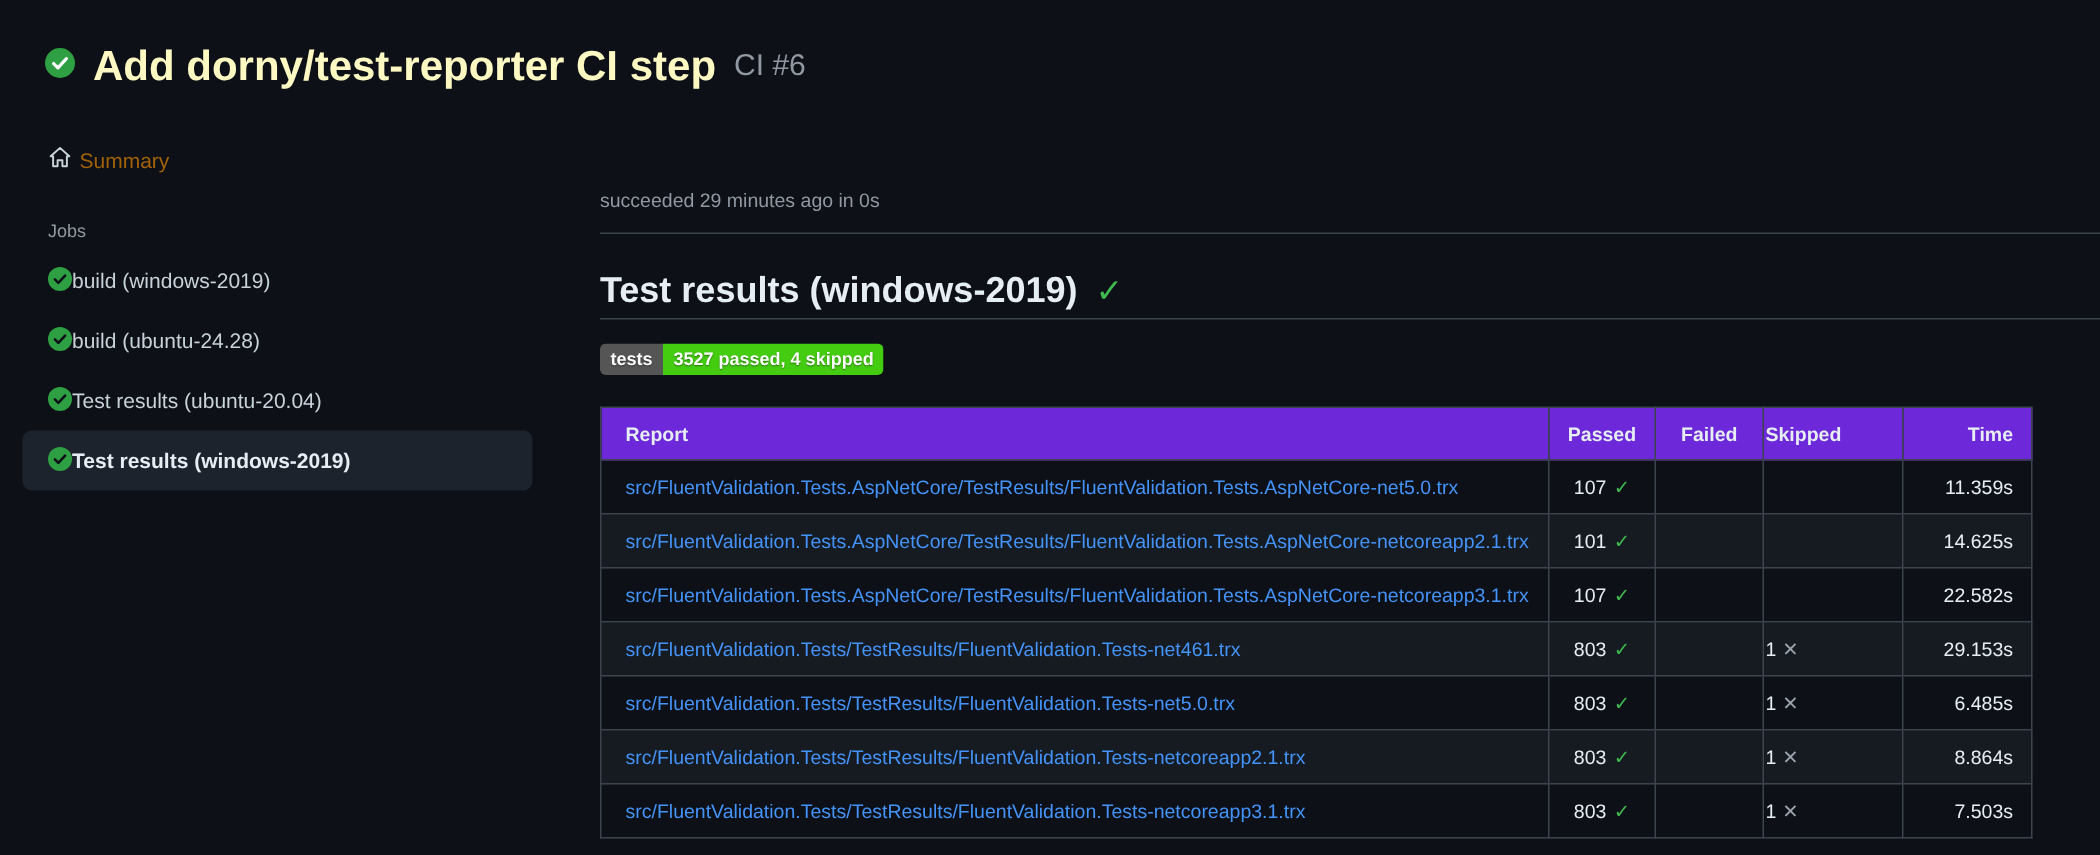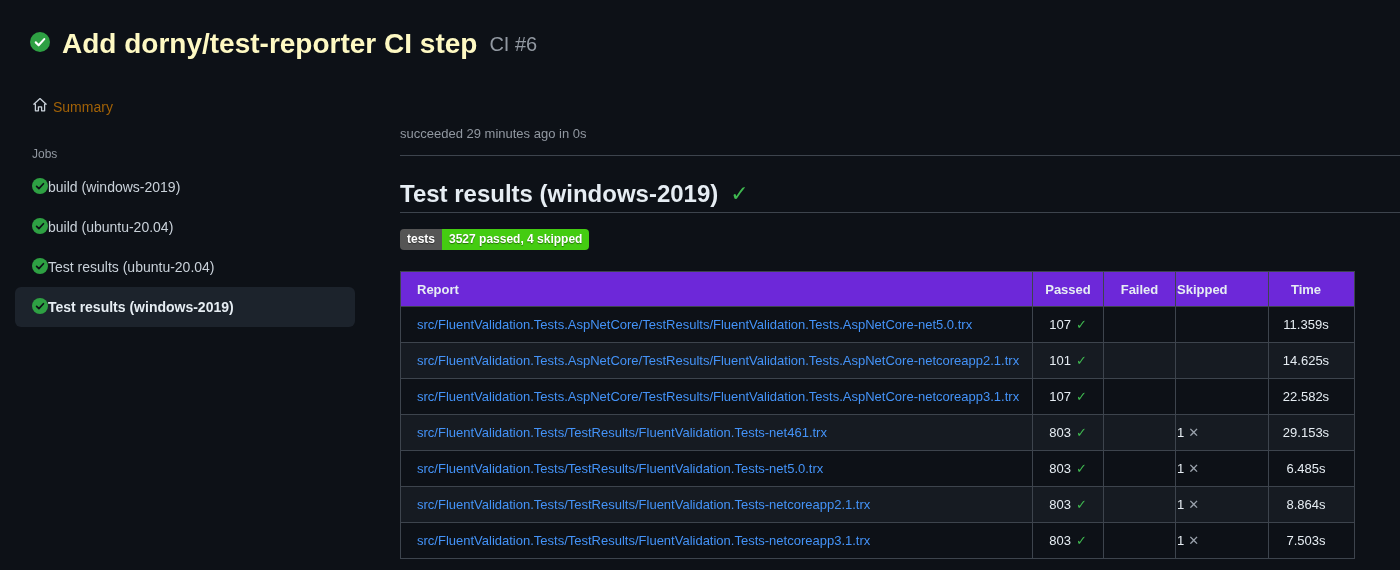--- a/index.html
+++ b/index.html
@@ -47,21 +47,21 @@
   table{border-collapse:collapse;width:955px;font-size:13px;color:#e6edf3;
     border:1px solid #4d565f;}
   th,td{border:1px solid #3d444d;}
   th{height:32px;font-weight:700;background:#6d28d9;}
   td{height:33px;}
   tbody tr:nth-child(even){background:#161b22;}
   th.c-report,td.c-report{text-align:left;padding-left:16px;padding-right:12px;}
   th.c-passed,td.c-passed{width:68px;text-align:center;}
   th.c-failed,td.c-failed{width:69px;text-align:center;}
   th.c-skipped,td.c-skipped{width:81px;text-align:left;padding-right:10px;}
-  th.c-time,td.c-time{width:72px;text-align:center;padding-right:12px;}
+  th.c-time,td.c-time{width:72px;text-align:right;padding-right:12px;}
   td.c-report a{color:#4493f8;text-decoration:none;cursor:pointer;}
   .pass-check{color:#3fb950;font-weight:700;margin-left:5px;}
   .skip-x{color:#9ba3ad;margin-left:4px;}
 </style>
 </head>
 <body>
 
 <div class="run-header">
   <span>
     <svg width="20" height="20" viewBox="0 0 16 16">
@@ -94,21 +94,21 @@
     <span class="job-label">build (windows-2019)</span>
   </div>
 
   <div class="job-item">
     <span>
       <svg width="16" height="16" viewBox="0 0 16 16">
         <circle cx="8" cy="8" r="8" fill="#2ea043"></circle>
         <path d="M4.6 8.3 L6.9 10.6 L11.4 5.7" stroke="#0d1117" stroke-width="1.7" fill="none" stroke-linecap="round" stroke-linejoin="round"></path>
       </svg>
     </span>
-    <span class="job-label">build (ubuntu-20.04)</span>
+    <span class="job-label">build (ubuntu-24.28)</span>
   </div>
 
   <div class="job-item">
     <span>
       <svg width="16" height="16" viewBox="0 0 16 16">
         <circle cx="8" cy="8" r="8" fill="#2ea043"></circle>
         <path d="M4.6 8.3 L6.9 10.6 L11.4 5.7" stroke="#0d1117" stroke-width="1.7" fill="none" stroke-linecap="round" stroke-linejoin="round"></path>
       </svg>
     </span>
     <span class="job-label">Test results (ubuntu-20.04)</span>

